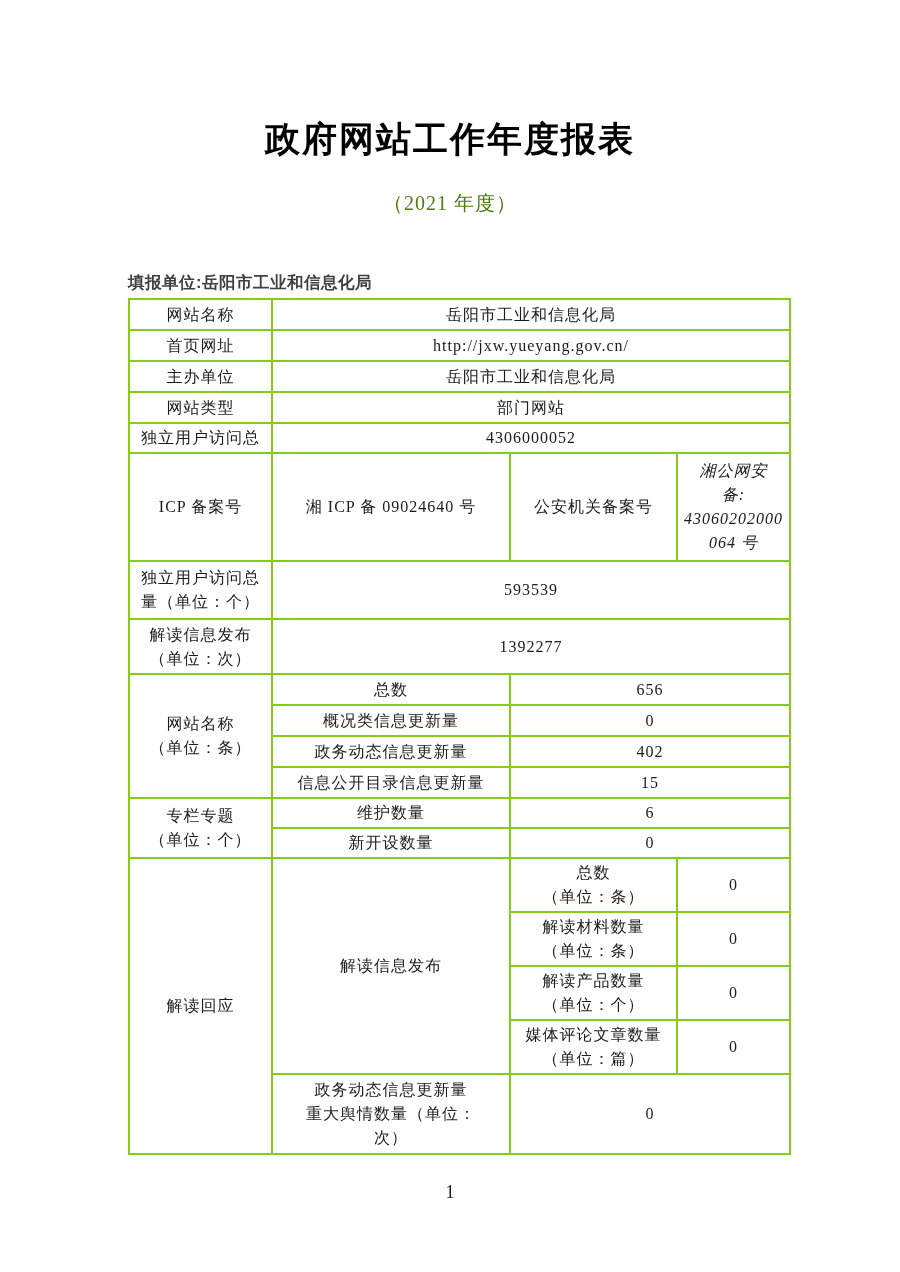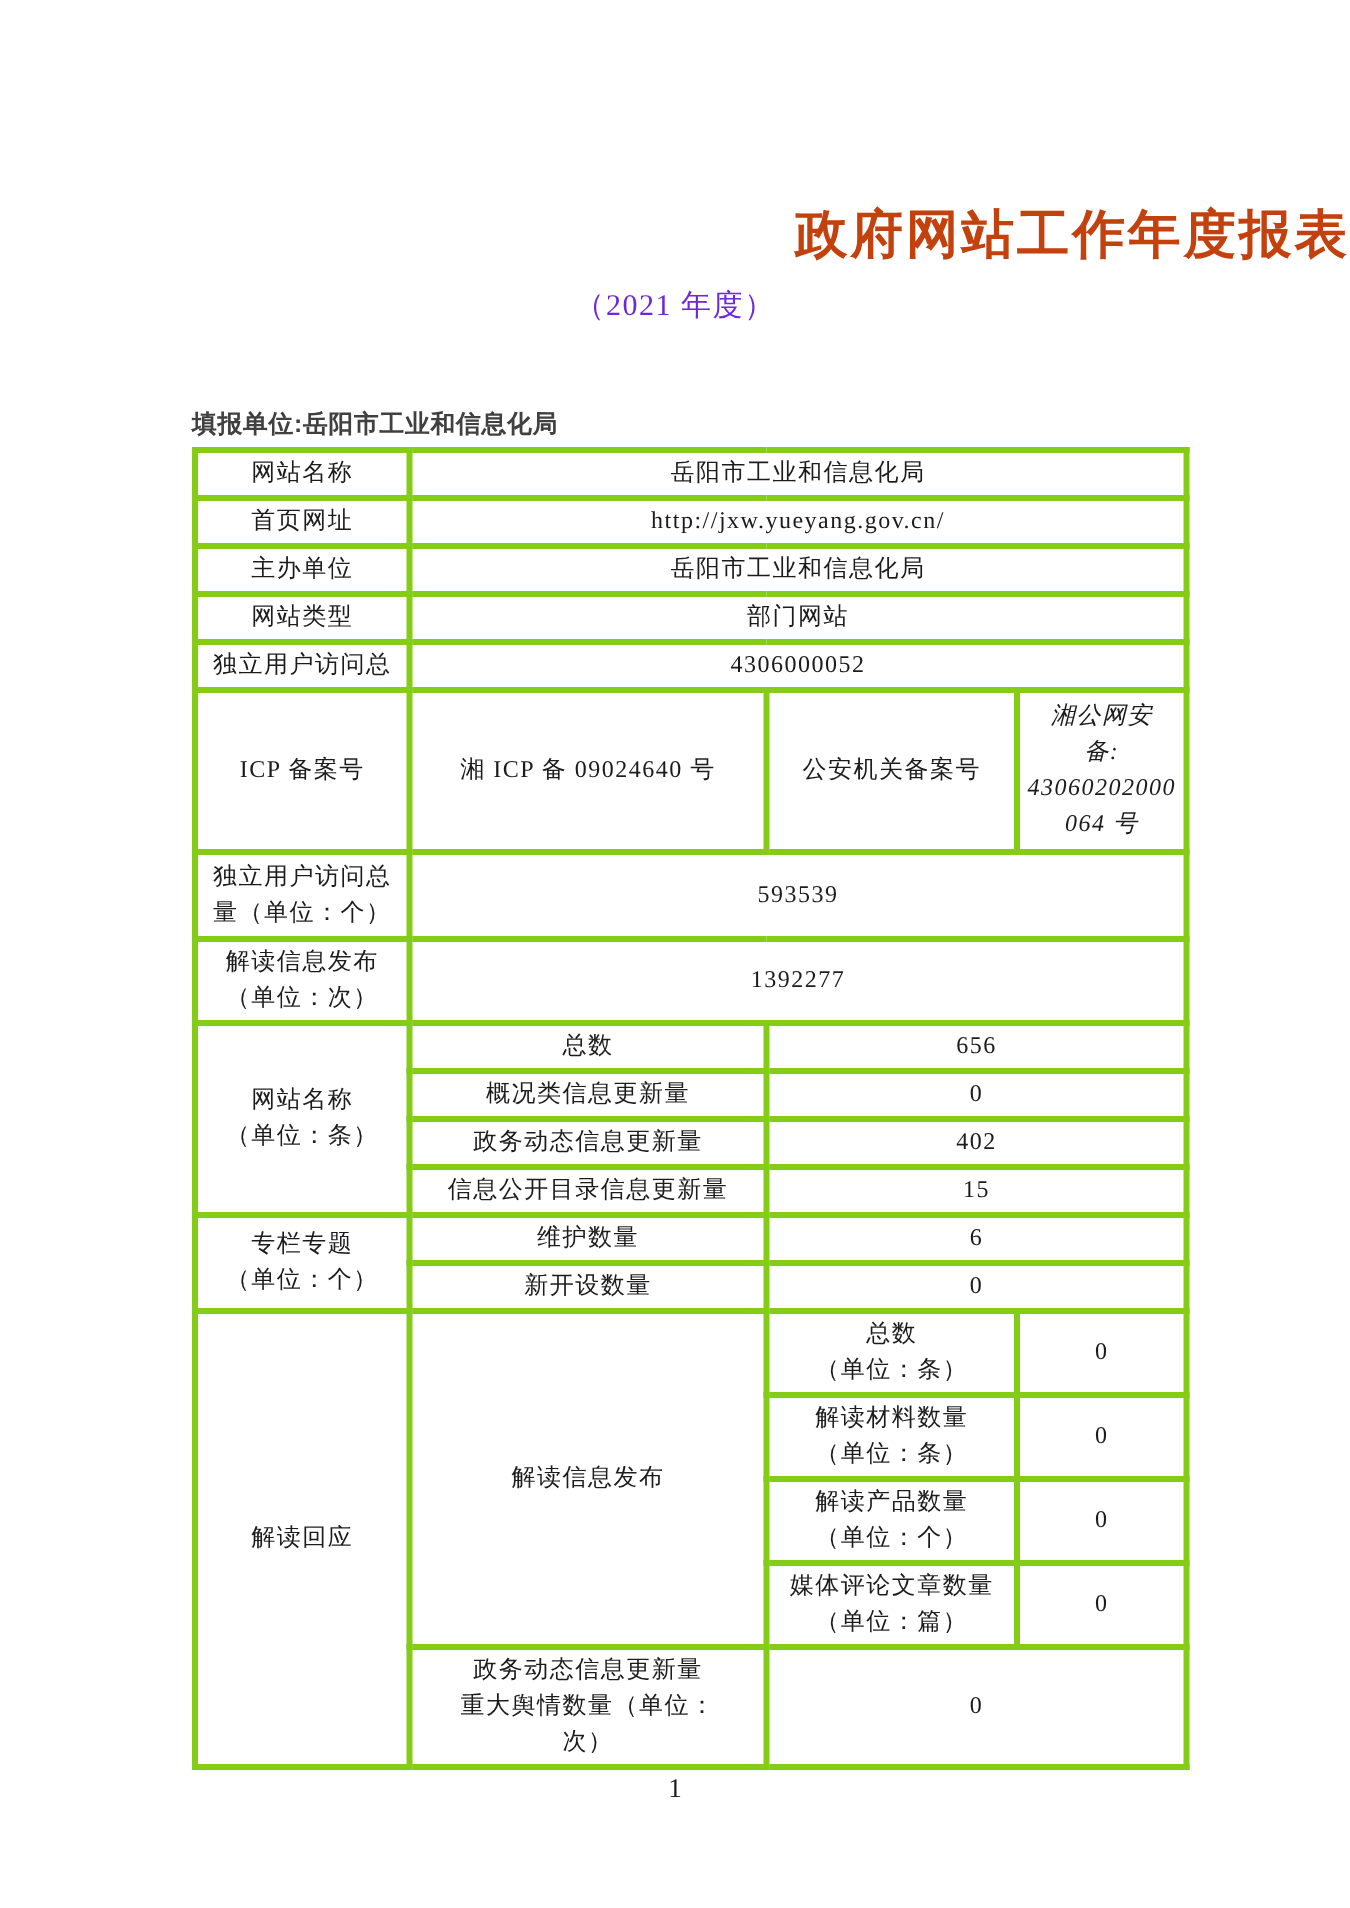--- a/index.html
+++ b/index.html
@@ -1,39 +1,39 @@
 <!DOCTYPE html>
 <html><head>
 <meta charset="utf-8">
 <style>
   html,body{margin:0;padding:0;background:#ffffff;}
   .page{
     position:relative;width:900px;height:1272px;background:#ffffff;
     font-family:"Liberation Serif","DejaVu Serif",serif;color:#1c1c1c;overflow:hidden;
   }
   .title{
-    position:absolute;top:133px;left:0;width:100%;text-align:right;
+    position:absolute;top:116px;left:0;width:100%;text-align:center;
     font-family:"Liberation Sans","DejaVu Sans",sans-serif;
-    font-weight:700;font-size:35px;letter-spacing:2px;color:#c2410c;
+    font-weight:700;font-size:35px;letter-spacing:2px;color:#000000;
   }
   .subtitle{
     position:absolute;top:190px;left:0;width:100%;text-align:center;
-    font-size:20px;letter-spacing:1px;color:#6d28d9;
+    font-size:20px;letter-spacing:1px;color:#4d7c0f;
   }
   .filer{
     position:absolute;top:272px;left:128px;
     font-family:"Liberation Sans","DejaVu Sans",sans-serif;
     font-weight:700;font-size:16.5px;letter-spacing:0.5px;color:#404040;
   }
   table.report{
     position:absolute;top:298px;left:128px;width:661px;
     border-collapse:collapse;table-layout:fixed;
   }
   table.report td{
-    border:4px solid #84cc16;
+    border:2px solid #84cc16;
     text-align:center;vertical-align:middle;
     font-size:16px;line-height:1.5;letter-spacing:1px;
     padding:2px 4px;box-sizing:border-box;
     white-space:pre-line;overflow:hidden;
   }
   tr.h31{height:31px}
   tr.h30{height:30px}
   tr.h108{height:108px}
   tr.h58{height:58px}
   tr.h55{height:55px}

